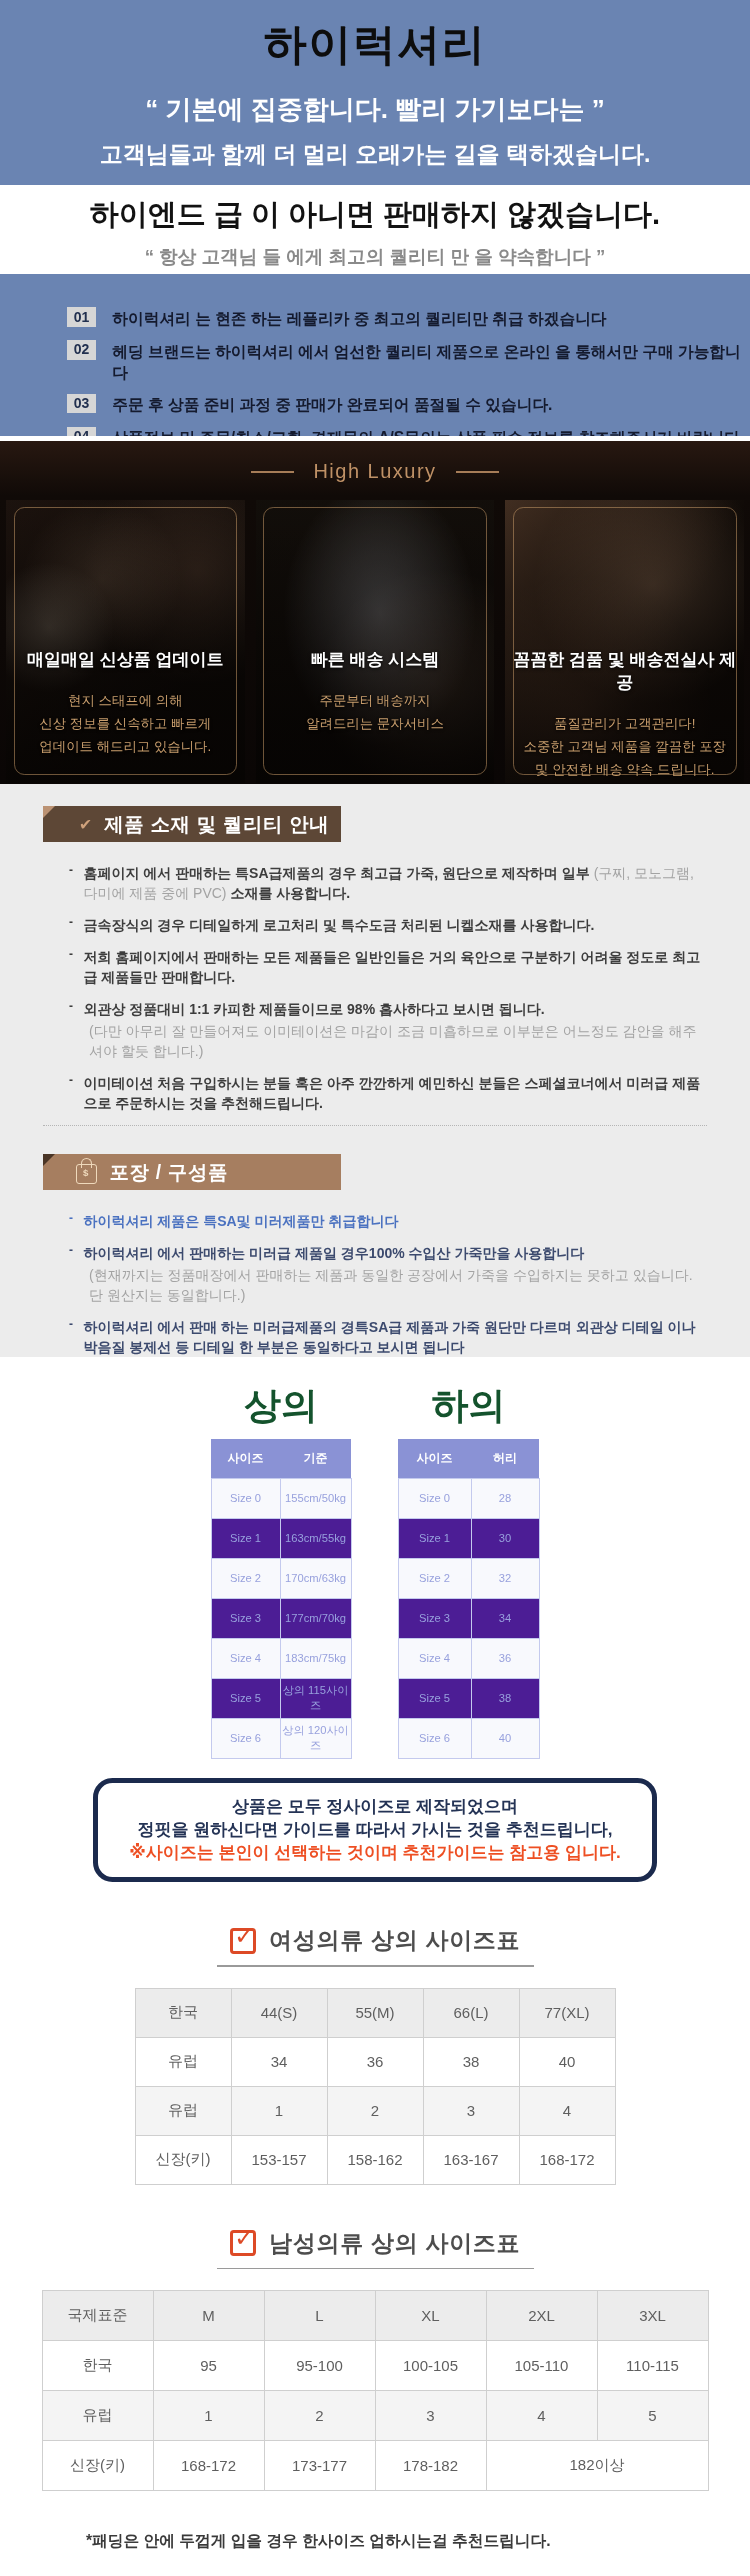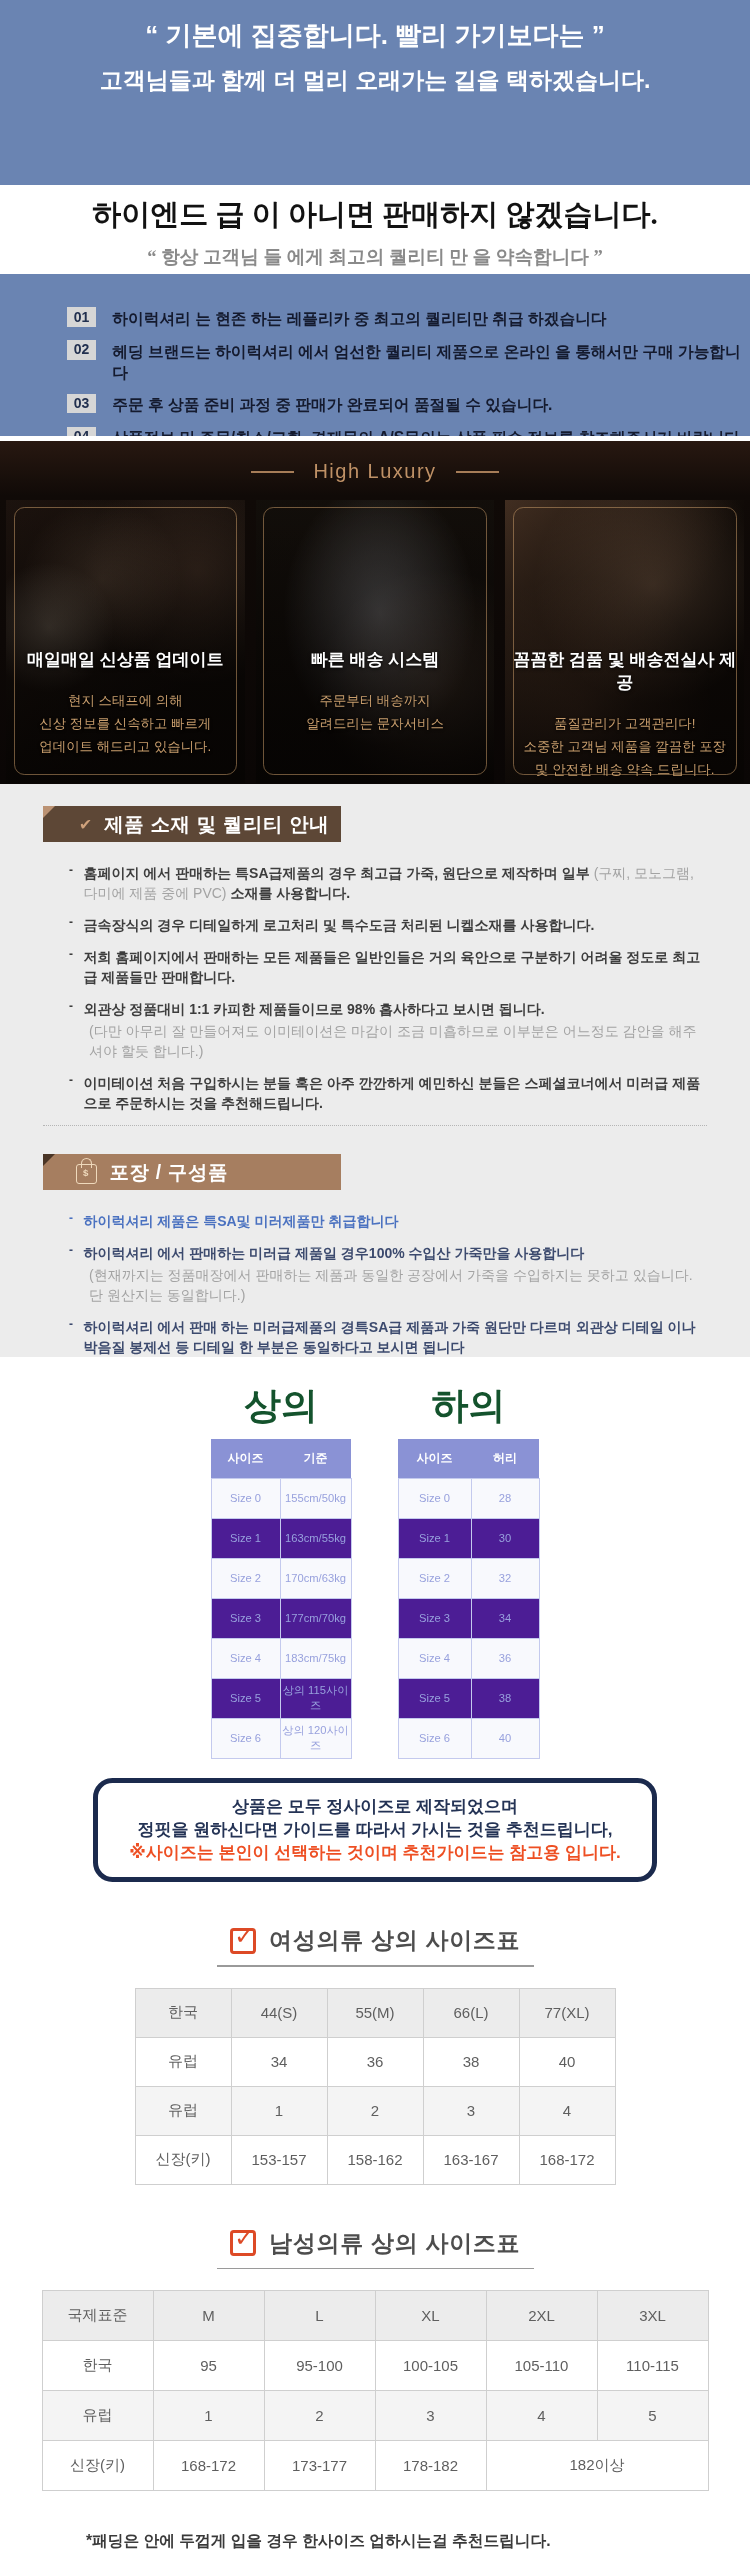--- a/index.html
+++ b/index.html
@@ -6,21 +6,21 @@
   body{font-family:"Liberation Sans","DejaVu Sans",sans-serif;}
   .page{width:750px;margin:0 auto;background:#fff;overflow:hidden;}
 
   
   .hero{height:185px;background:#6a84b2;text-align:center;overflow:hidden;}
   .hero-brand{margin-top:16.4px;font-size:43px;font-weight:bold;color:#0d0d0d;letter-spacing:1.5px;}
   .hero-quote{margin-top:18px;font-size:26px;font-weight:bold;color:#ffffff;}
   .hero-sub{margin-top:12px;font-size:23px;font-weight:bold;color:#ffffff;}
 
   
-  .promise{height:89px;text-align:center;background:#fff;overflow:hidden;font-family:Liberation Serif, serif;}
+  .promise{height:89px;text-align:center;background:#fff;overflow:hidden;}
   .promise-head{margin-top:10.4px;font-size:29px;font-weight:bold;color:#121212;}
   .promise-quote{margin-top:9px;font-size:18.6px;font-weight:bold;color:#8a8a8a;}
 
   
   .notices{height:162px;background:#6a84b2;overflow:hidden;border-bottom:5.2px solid #ffffff;box-sizing:content-box;}
   .notice-row{display:flex;align-items:flex-start;margin:0 0 11.2px 67px;}
   .notice-row:first-child{margin-top:33px;}
   .notice-num{flex:0 0 auto;background:#d6d6d6;color:#22304f;font-size:14px;font-weight:bold;padding:1.5px 6.7px 2.2px;margin-right:16.4px;}
   .notice-txt{font-size:15.7px;font-weight:bold;color:#141a2e;line-height:21px;padding-top:0.7px;}
 
@@ -111,20 +111,21 @@
   
   .footnotes{margin:39px 60px 0 86px;}
   .fn{color:#3a3a3a;font-size:15.7px;font-weight:bold;line-height:22.4px;margin-bottom:19.4px;max-width:611px;}
 </style>
 </head>
 <body>
 
 <div class="page">
 
   <div class="hero">
+    <div class="hero-brand">하이럭셔리</div>
     <div class="hero-quote">“ 기본에 집중합니다. 빨리 가기보다는 ”</div>
     <div class="hero-sub">고객님들과 함께 더 멀리 오래가는 길을 택하겠습니다.</div>
   </div>
 
   <div class="promise">
     <div class="promise-head">하이엔드 급 이 아니면 판매하지 않겠습니다.</div>
     <div class="promise-quote">“ 항상 고객님 들 에게 최고의 퀄리티 만 을 약속합니다 ”</div>
   </div>
 
   <div class="notices">

